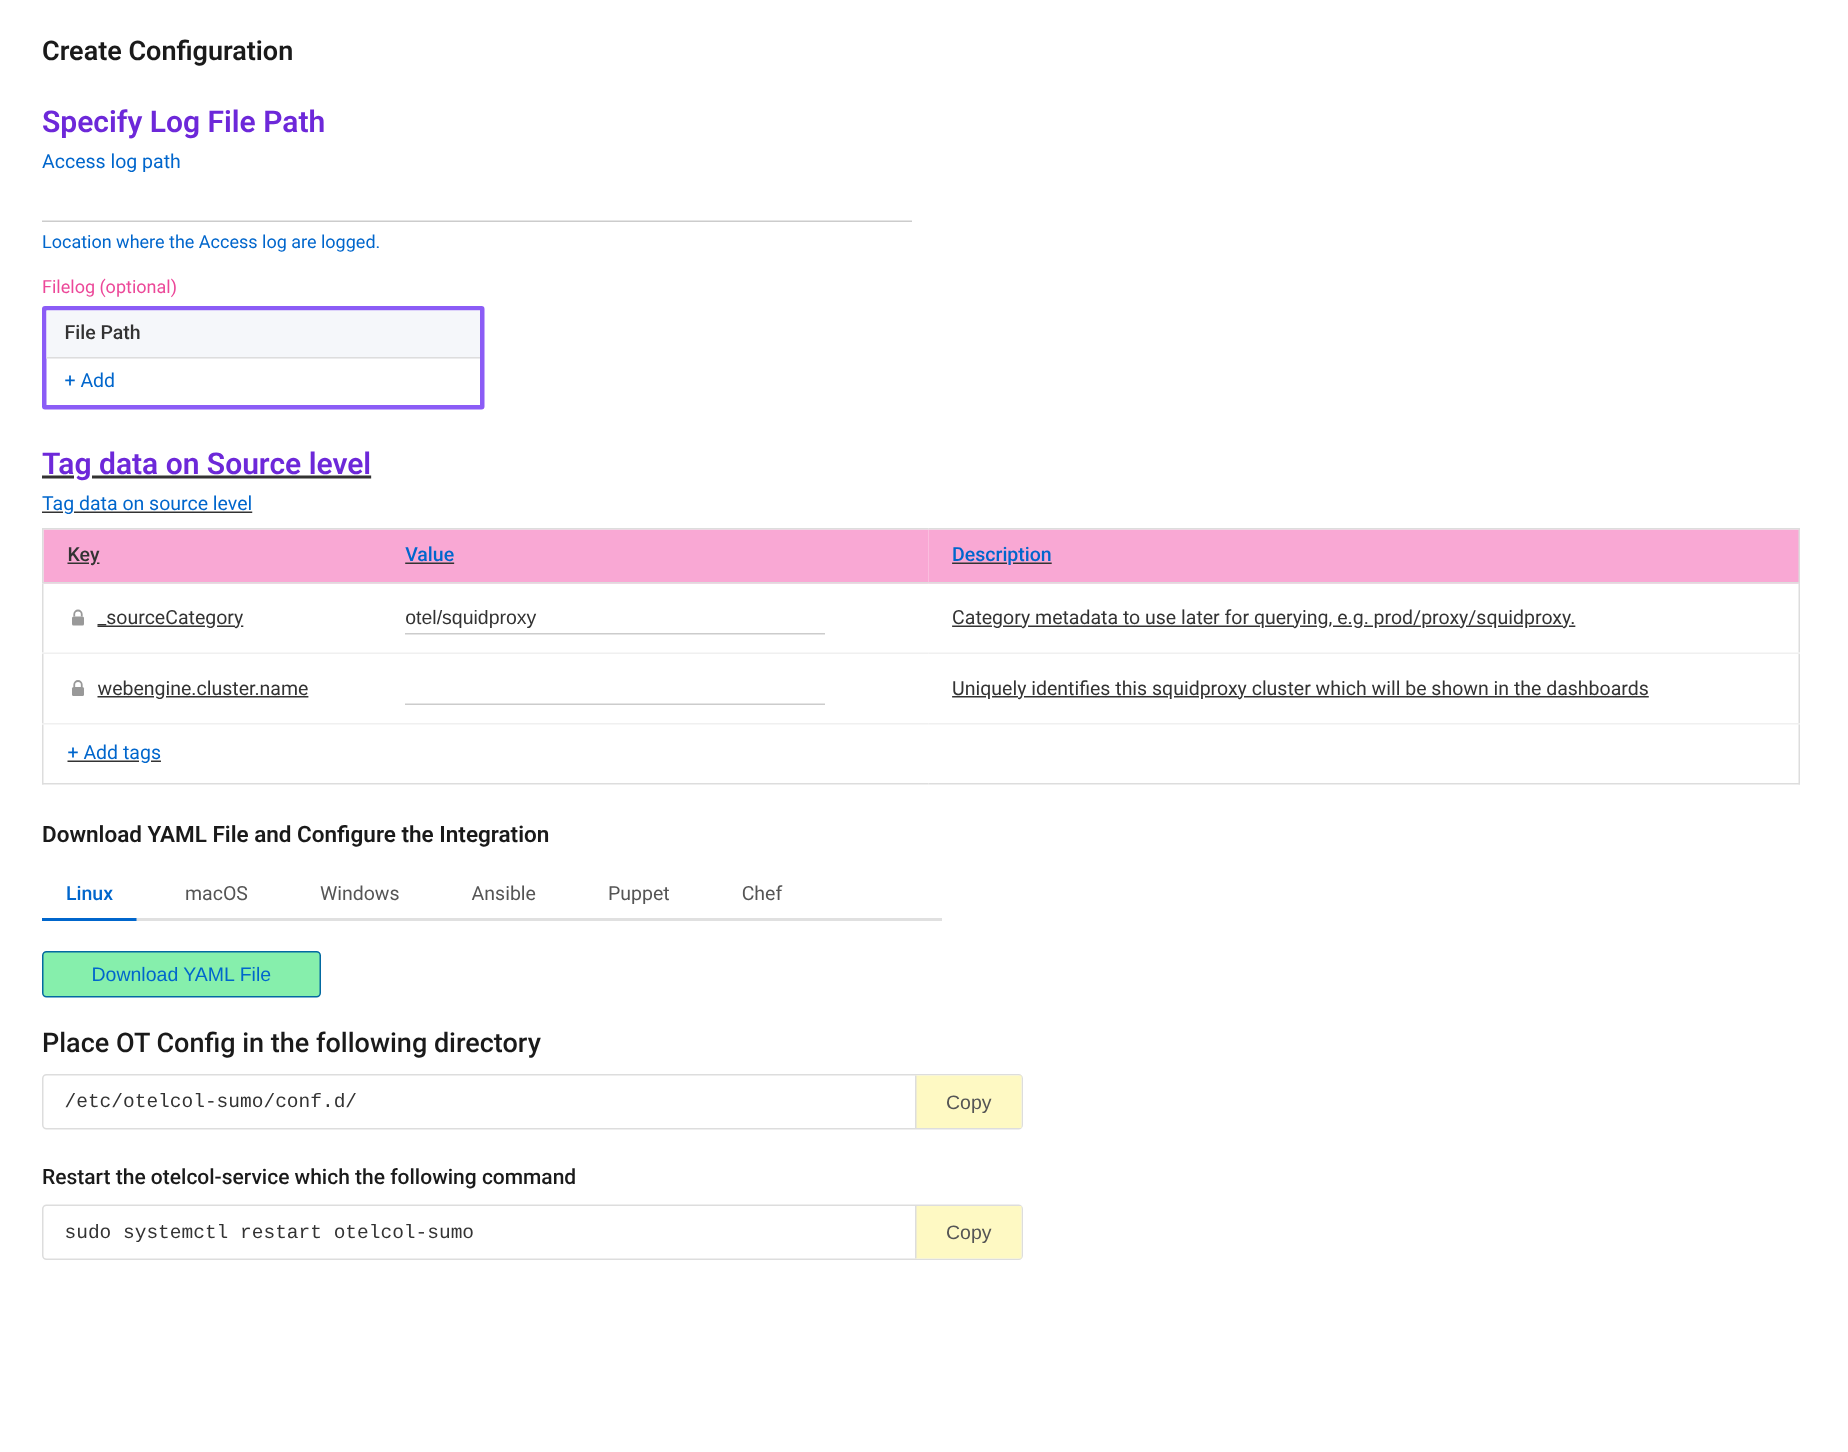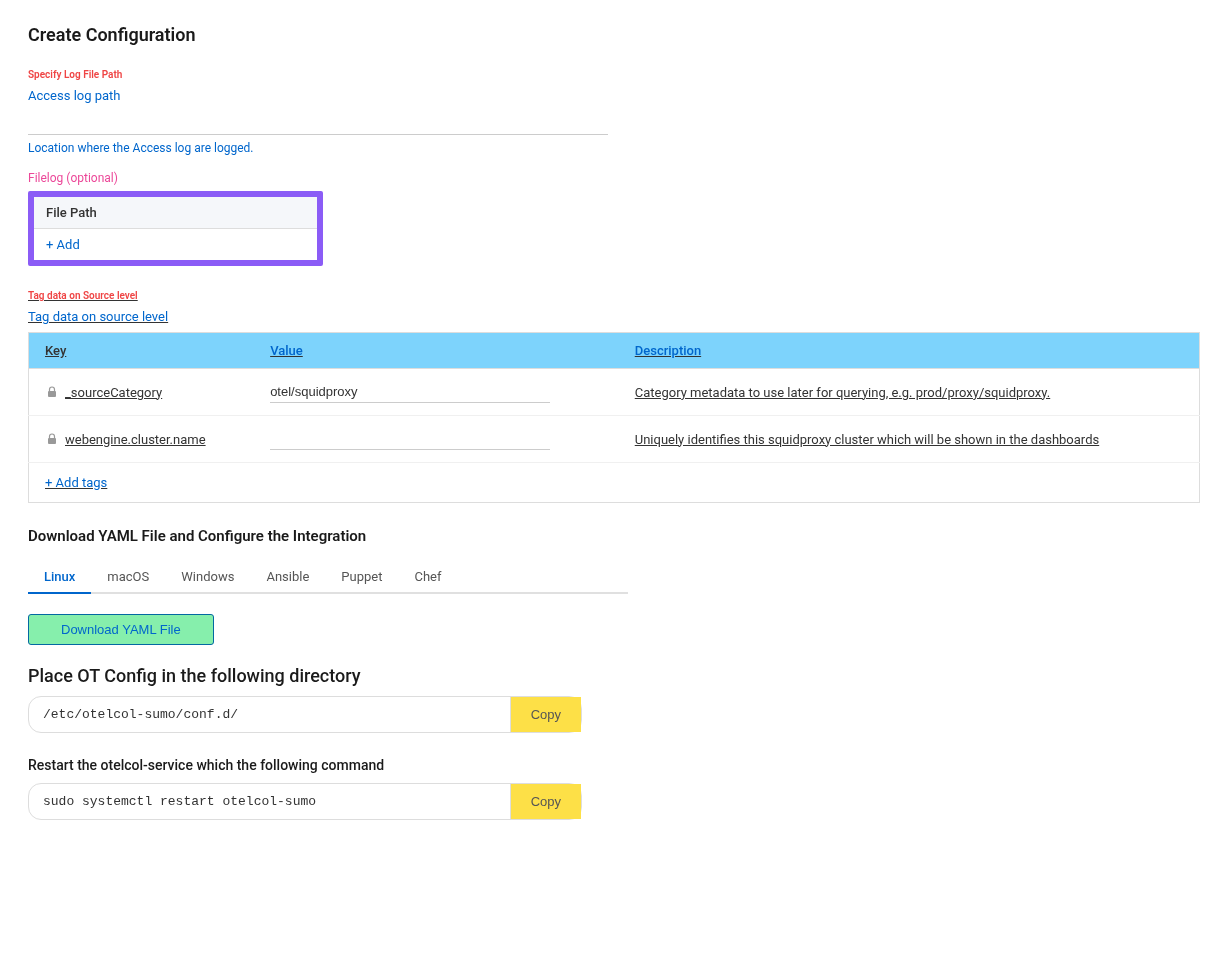--- a/index.html
+++ b/index.html
@@ -16,23 +16,23 @@
       width: 1232px;
       min-height: 968px;
     }
     .page-title {
       font-size: 18px;
       font-weight: 600;
       color: #1a1a1a;
       margin-bottom: 24px;
     }
     .section-title {
-      font-size: 10px;
+      font-size: 20px;
       font-weight: 600;
-      color: #ef4444;
+      color: #6d28d9;
       margin-bottom: 8px;
     }
     .link-label {
       color: #0066cc;
       font-size: 13px;
       margin-bottom: 8px;
       cursor: pointer;
     }
     .input-field {
       width: 580px;
@@ -49,21 +49,21 @@
       font-size: 12px;
       color: #0066cc;
       margin-bottom: 16px;
     }
     .filelog-label {
       font-size: 12px;
       color: #ec4899;
       margin-bottom: 6px;
     }
     .file-path-table {
-      border: 6px solid #8b5cf6;
+      border: 3px solid #8b5cf6;
       width: 295px;
       border-radius: 2px;
       margin-bottom: 24px;
     }
     .file-path-header {
       background: #f5f7fa;
       padding: 8px 12px;
       font-size: 13px;
       font-weight: 500;
       color: #333;
@@ -80,21 +80,21 @@
       text-decoration: underline;
     }
     .tag-table {
       width: 100%;
       max-width: 1172px;
       border: 1px solid #ddd;
       border-radius: 2px;
       border-collapse: collapse;
     }
     .tag-table thead tr {
-      background: #7dd3fc;
+      background: #f9a8d4;
       margin-top: 40px;
     }
     .tag-table th {
       padding: 10px 16px;
       text-align: left;
       font-size: 13px;
       font-weight: 500;
       color: #333;
       border-bottom: 1px solid #ddd;
     }
@@ -145,20 +145,21 @@
       font-size: 15px;
       font-weight: 600;
       color: #1a1a1a;
       margin-bottom: 16px;
     }
     .tabs {
       display: flex;
       border-bottom: 2px solid #e0e0e0;
       margin-bottom: 20px;
       width: 600px;
+      gap: 16px;
     }
     .tab {
       padding: 8px 16px;
       font-size: 13px;
       color: #555;
       cursor: pointer;
       border-bottom: 2px solid transparent;
       margin-bottom: -2px;
     }
     .tab.active {
@@ -179,35 +180,35 @@
     .place-label {
       font-size: 18px;
       font-weight: 500;
       color: #1a1a1a;
       margin-bottom: 10px;
     }
     .copy-box {
       display: flex;
       align-items: center;
       border: 1px solid #ddd;
-      border-radius: 13px;
-      width: 554px;
+      border-radius: 3px;
+      width: 654px;
       margin-bottom: 24px;
     }
     .copy-box-text {
       flex: 1;
       padding: 10px 14px;
       font-size: 13px;
       font-family: 'Courier New', monospace;
       color: #333;
     }
     .copy-btn {
       border: none;
       border-left: 1px solid #ddd;
-      background: #fde047;
+      background: #fef9c3;
       color: #555;
       padding: 10px 20px;
       font-size: 13px;
       cursor: pointer;
       height: 100%;
     }
     .restart-label {
       font-size: 14px;
       font-weight: 500;
       color: #1a1a1a;

